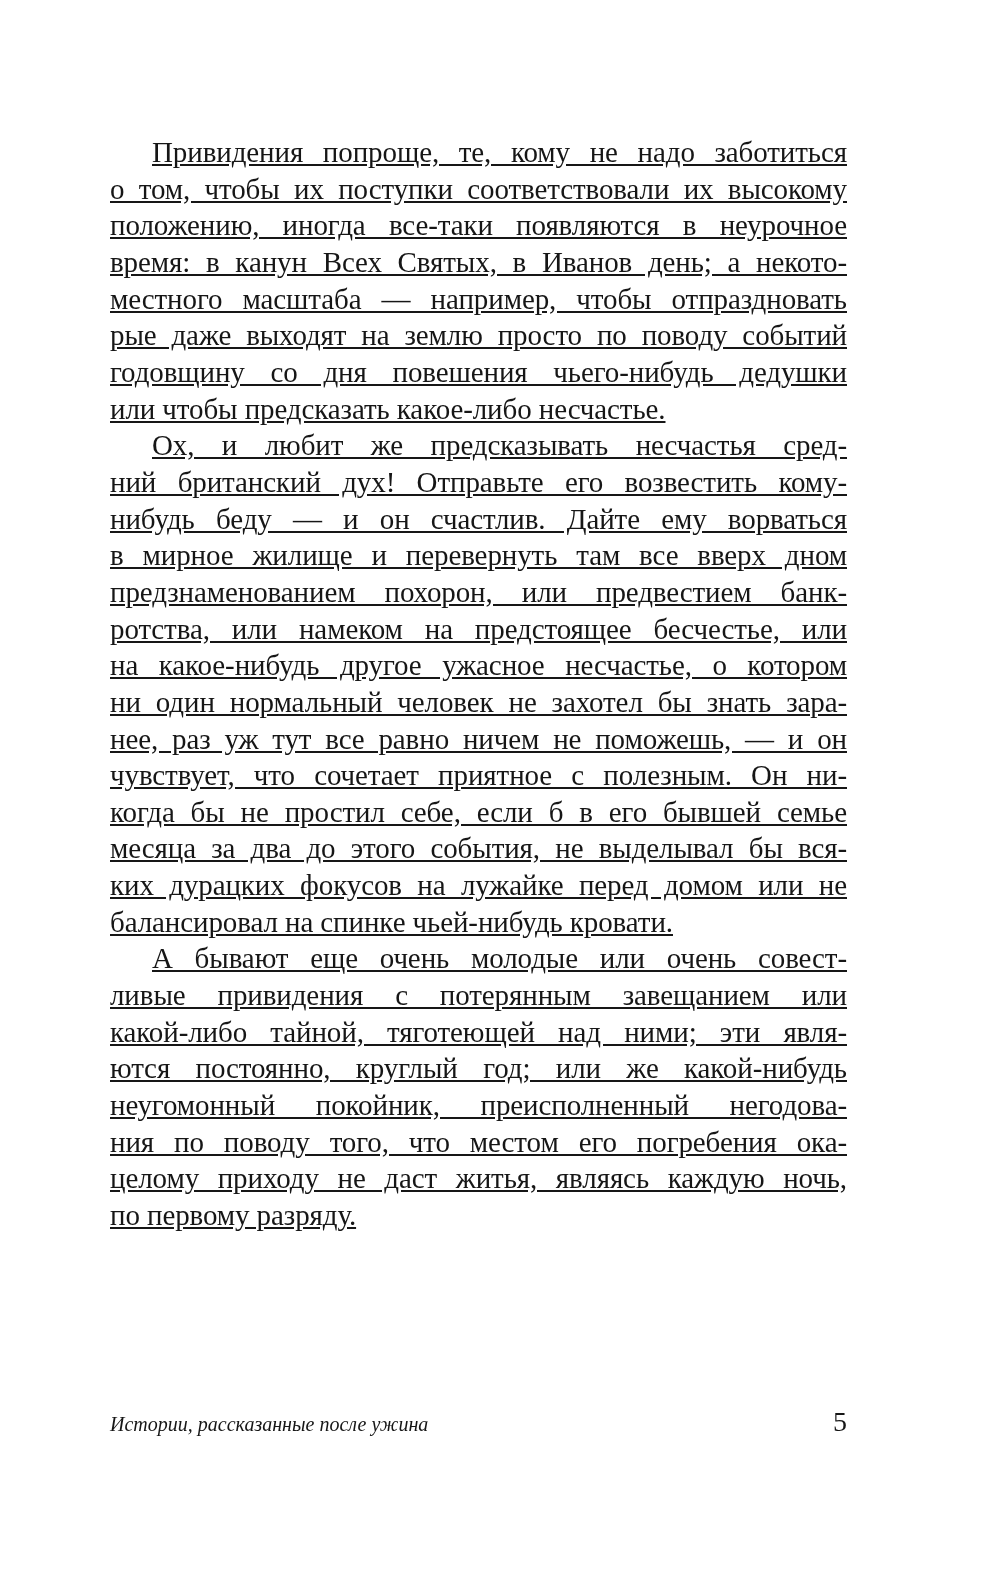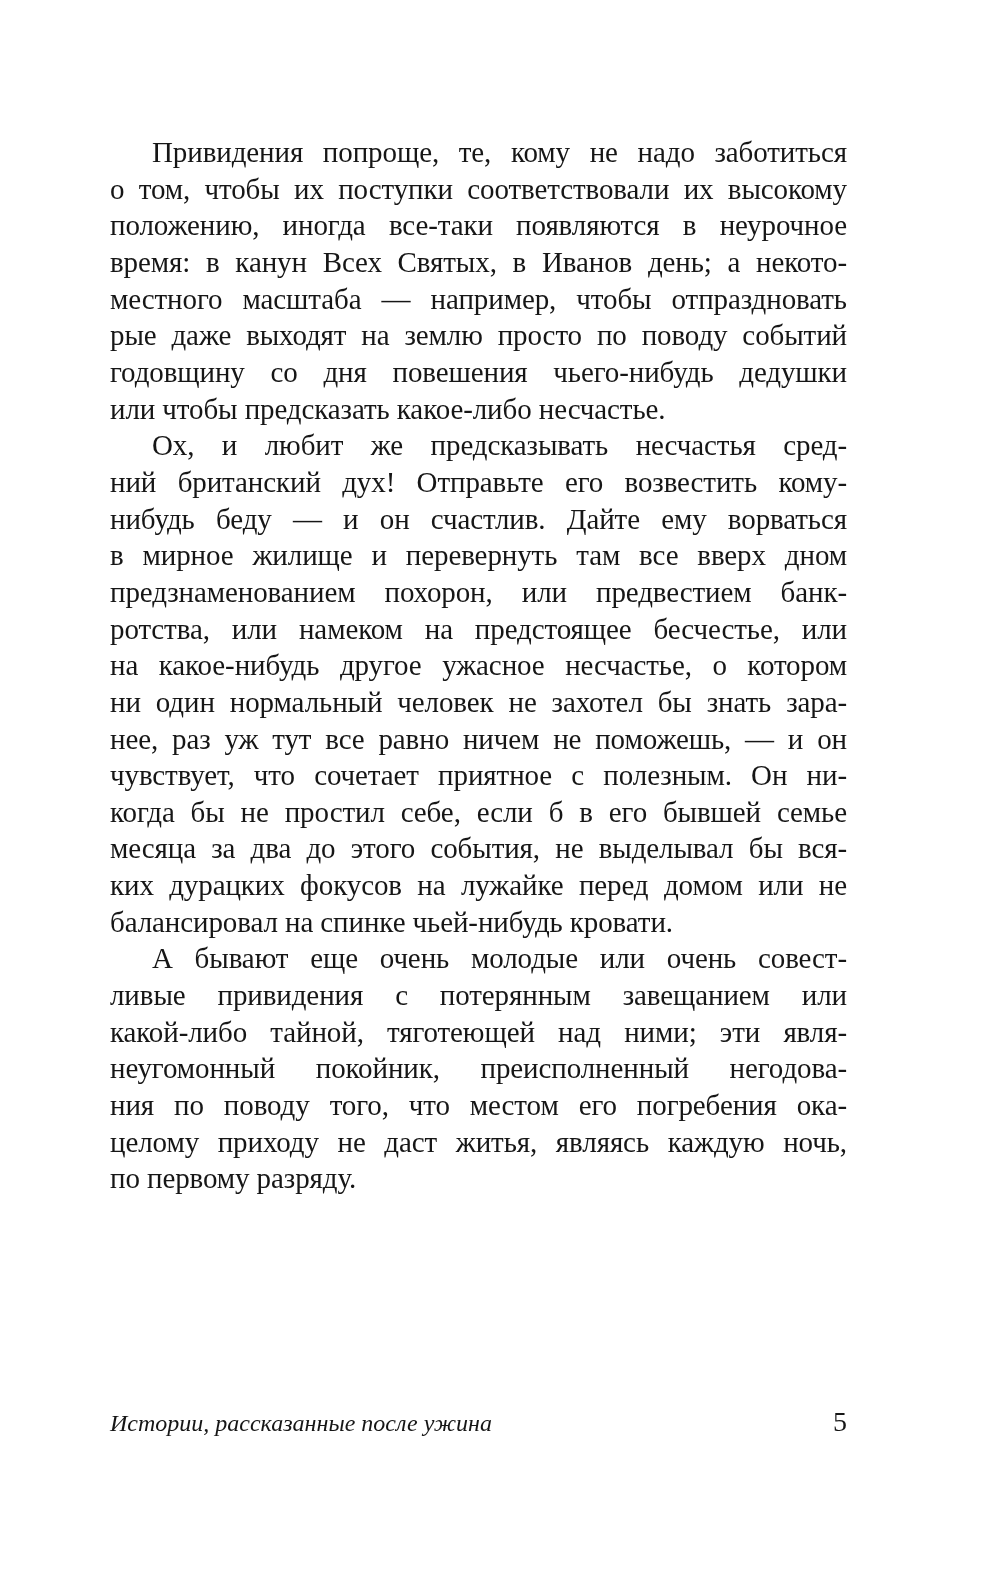--- a/index.html
+++ b/index.html
@@ -16,20 +16,21 @@
     overflow: hidden;
   }
   .text-block {
     position: absolute;
     left: 110px;
     top: 134px;
     width: 737px;
     font-size: 29px;
     line-height: 36.65px;
     letter-spacing: -0.1px;
+    text-decoration: underline;
   }
   .para { margin: 0; }
   .line {
     text-align: justify;
     text-align-last: justify;
     text-justify: inter-word;
     white-space: normal;
   }
   .line.first { text-indent: 42px; }
   .line.last  { text-align-last: left; }
@@ -38,21 +39,21 @@
     left: 110px;
     top: 1404px;
     width: 737px;
     display: flex;
     justify-content: space-between;
     align-items: baseline;
     line-height: 36px;
   }
   .running-title {
     font-style: italic;
-    font-size: 24px;
+    font-size: 20px;
     text-align: center;
   }
   .page-number {
     font-size: 28px;
   }
 </style>
 </head>
 <body>
 
 <main class="page">
@@ -80,20 +81,21 @@
         <div class="line">чувствует, что сочетает приятное с полезным. Он ни-</div>
         <div class="line">когда бы не простил себе, если б в его бывшей семье</div>
         <div class="line">месяца за два до этого события, не выделывал бы вся-</div>
         <div class="line">ких дурацких фокусов на лужайке перед домом или не</div>
         <div class="line last">балансировал на спинке чьей-нибудь кровати.</div>
       </div>
       <div class="para">
         <div class="line first">А бывают еще очень молодые или очень совест-</div>
         <div class="line">ливые привидения с потерянным завещанием или</div>
         <div class="line">какой-либо тайной, тяготеющей над ними; эти явля-</div>
+        <div class="line">ются постоянно, круглый год; или же какой-нибудь</div>
         <div class="line">неугомонный покойник, преисполненный негодова-</div>
         <div class="line">ния по поводу того, что местом его погребения ока-</div>
         <div class="line">целому приходу не даст житья, являясь каждую ночь,</div>
         <div class="line last">по первому разряду.</div>
       </div>
     </section>
 
   <footer class="page-footer">
     <span class="running-title">Истории, рассказанные после ужина</span>
     <span class="page-number">5</span>

